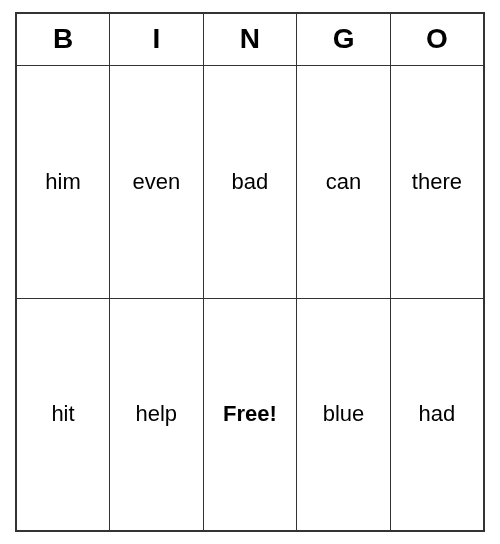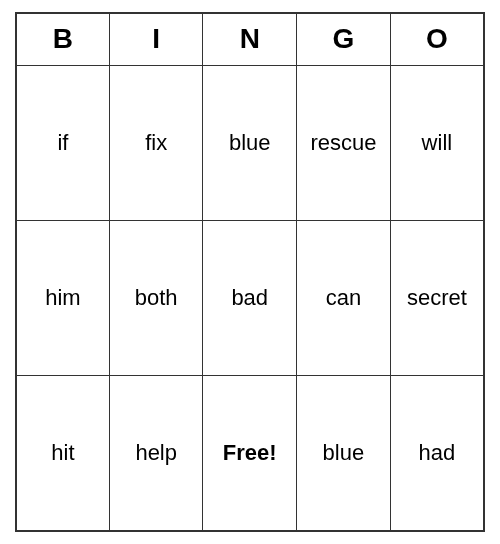--- a/index.html
+++ b/index.html
@@ -54,33 +54,26 @@
   <thead>
     <tr>
     <th>B</th>
         <th>I</th>
         <th>N</th>
         <th>G</th>
         <th>O</th>
       </tr>
   </thead>
   <tbody id="bingo-body">
-  <tr>
-        <td>if</td>
-        <td>fix</td>
-        <td>blue</td>
-        <td>rescue</td>
-        <td>will</td>
-      </tr>
       <tr>
         <td>him</td>
-        <td>both</td>
+        <td>even</td>
         <td>bad</td>
         <td>can</td>
-        <td>secret</td>
+        <td>there</td>
       </tr>
       <tr>
         <td>hit</td>
         <td>help</td>
         <td class="free-cell">Free!</td>
         <td>blue</td>
         <td>had</td>
       </tr>
     </tbody>
 </table>

